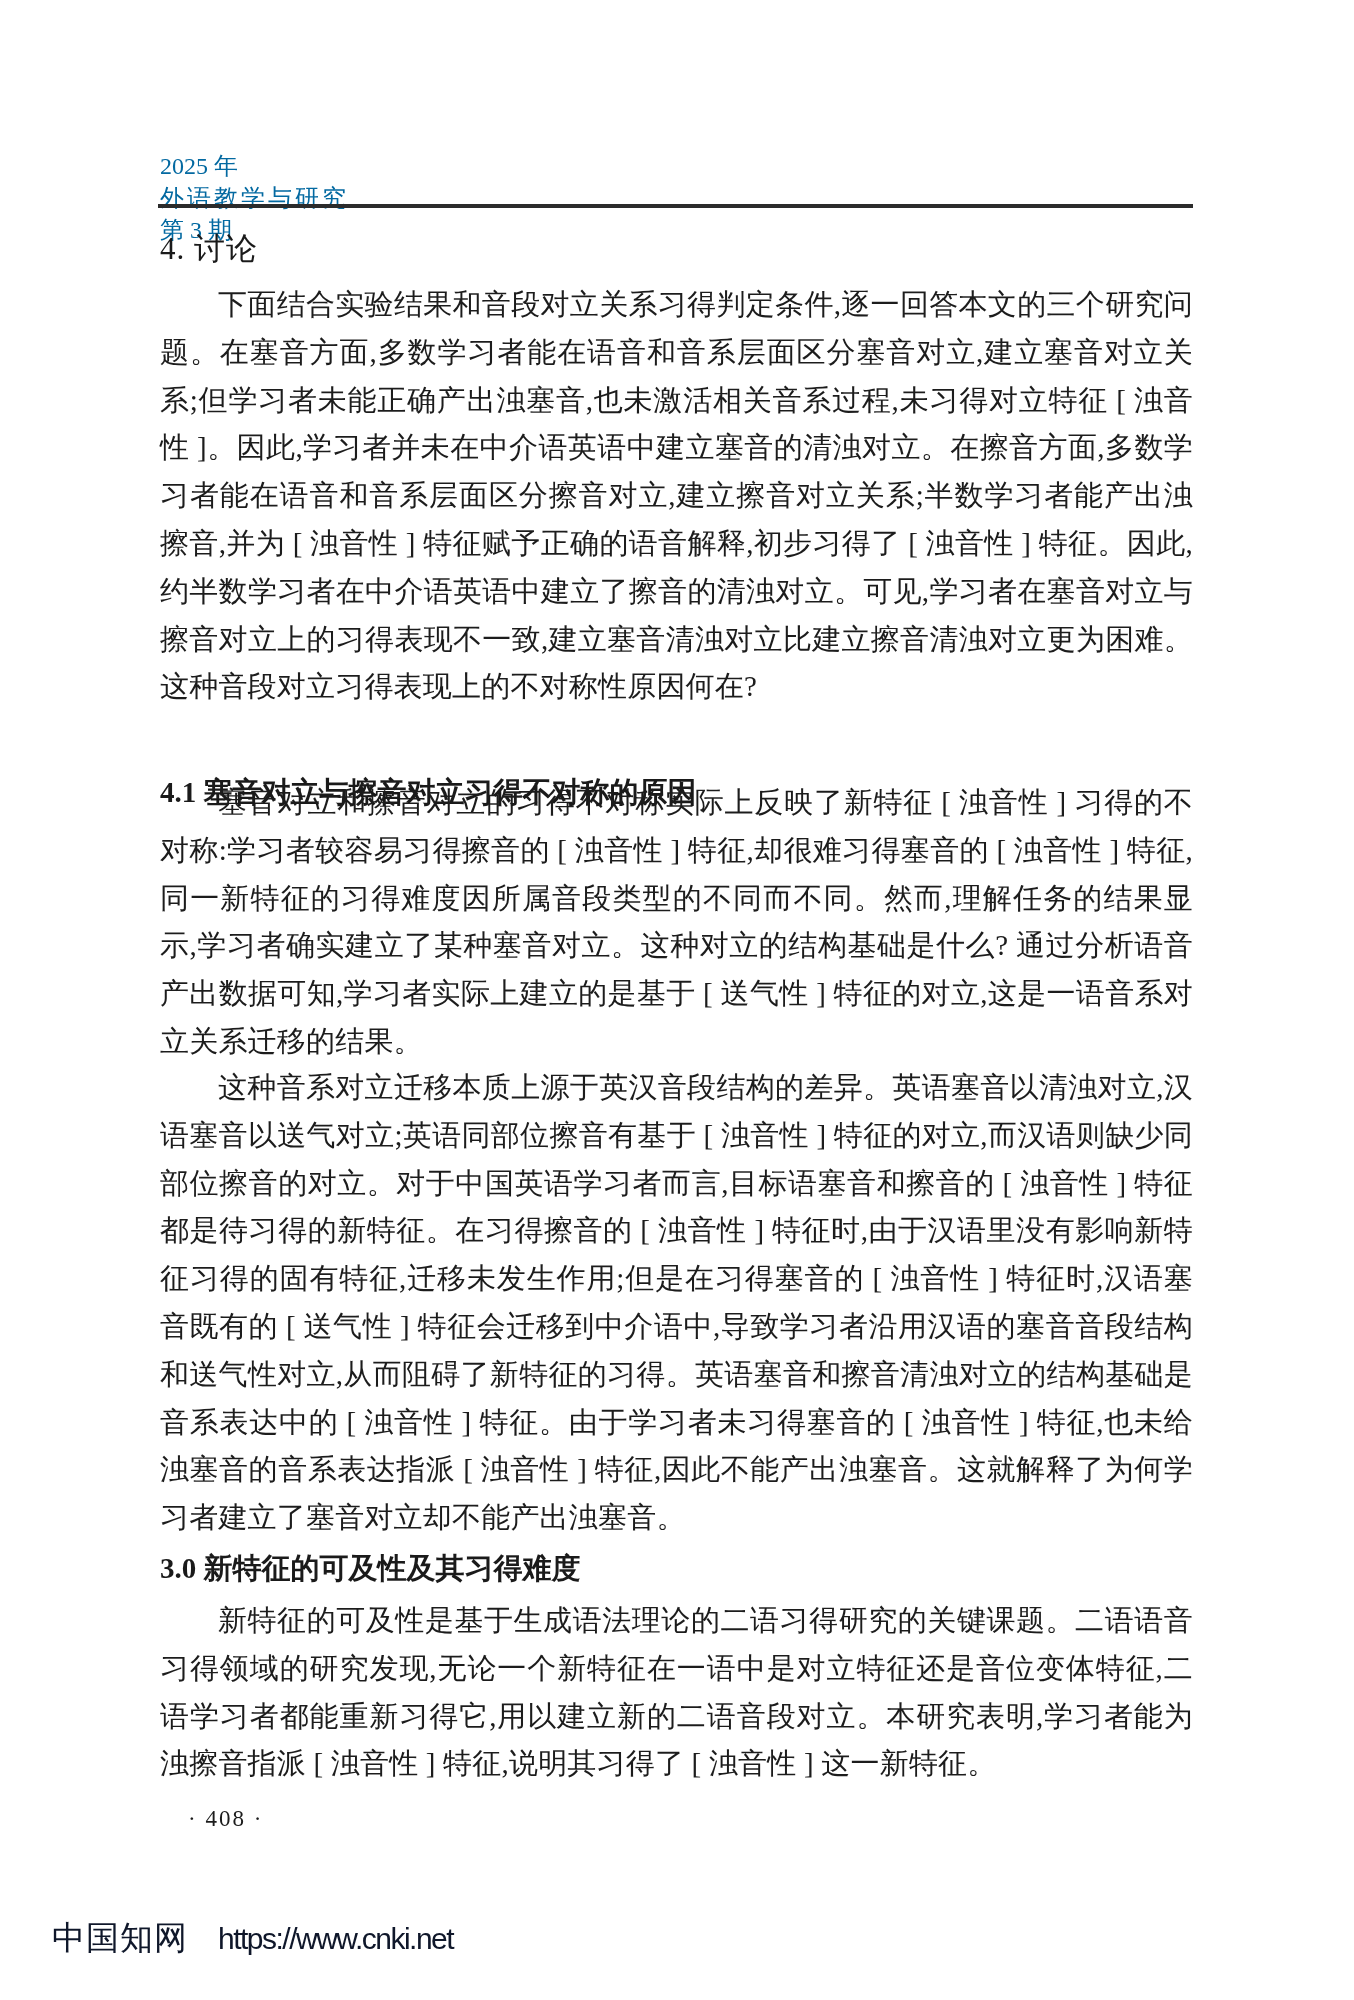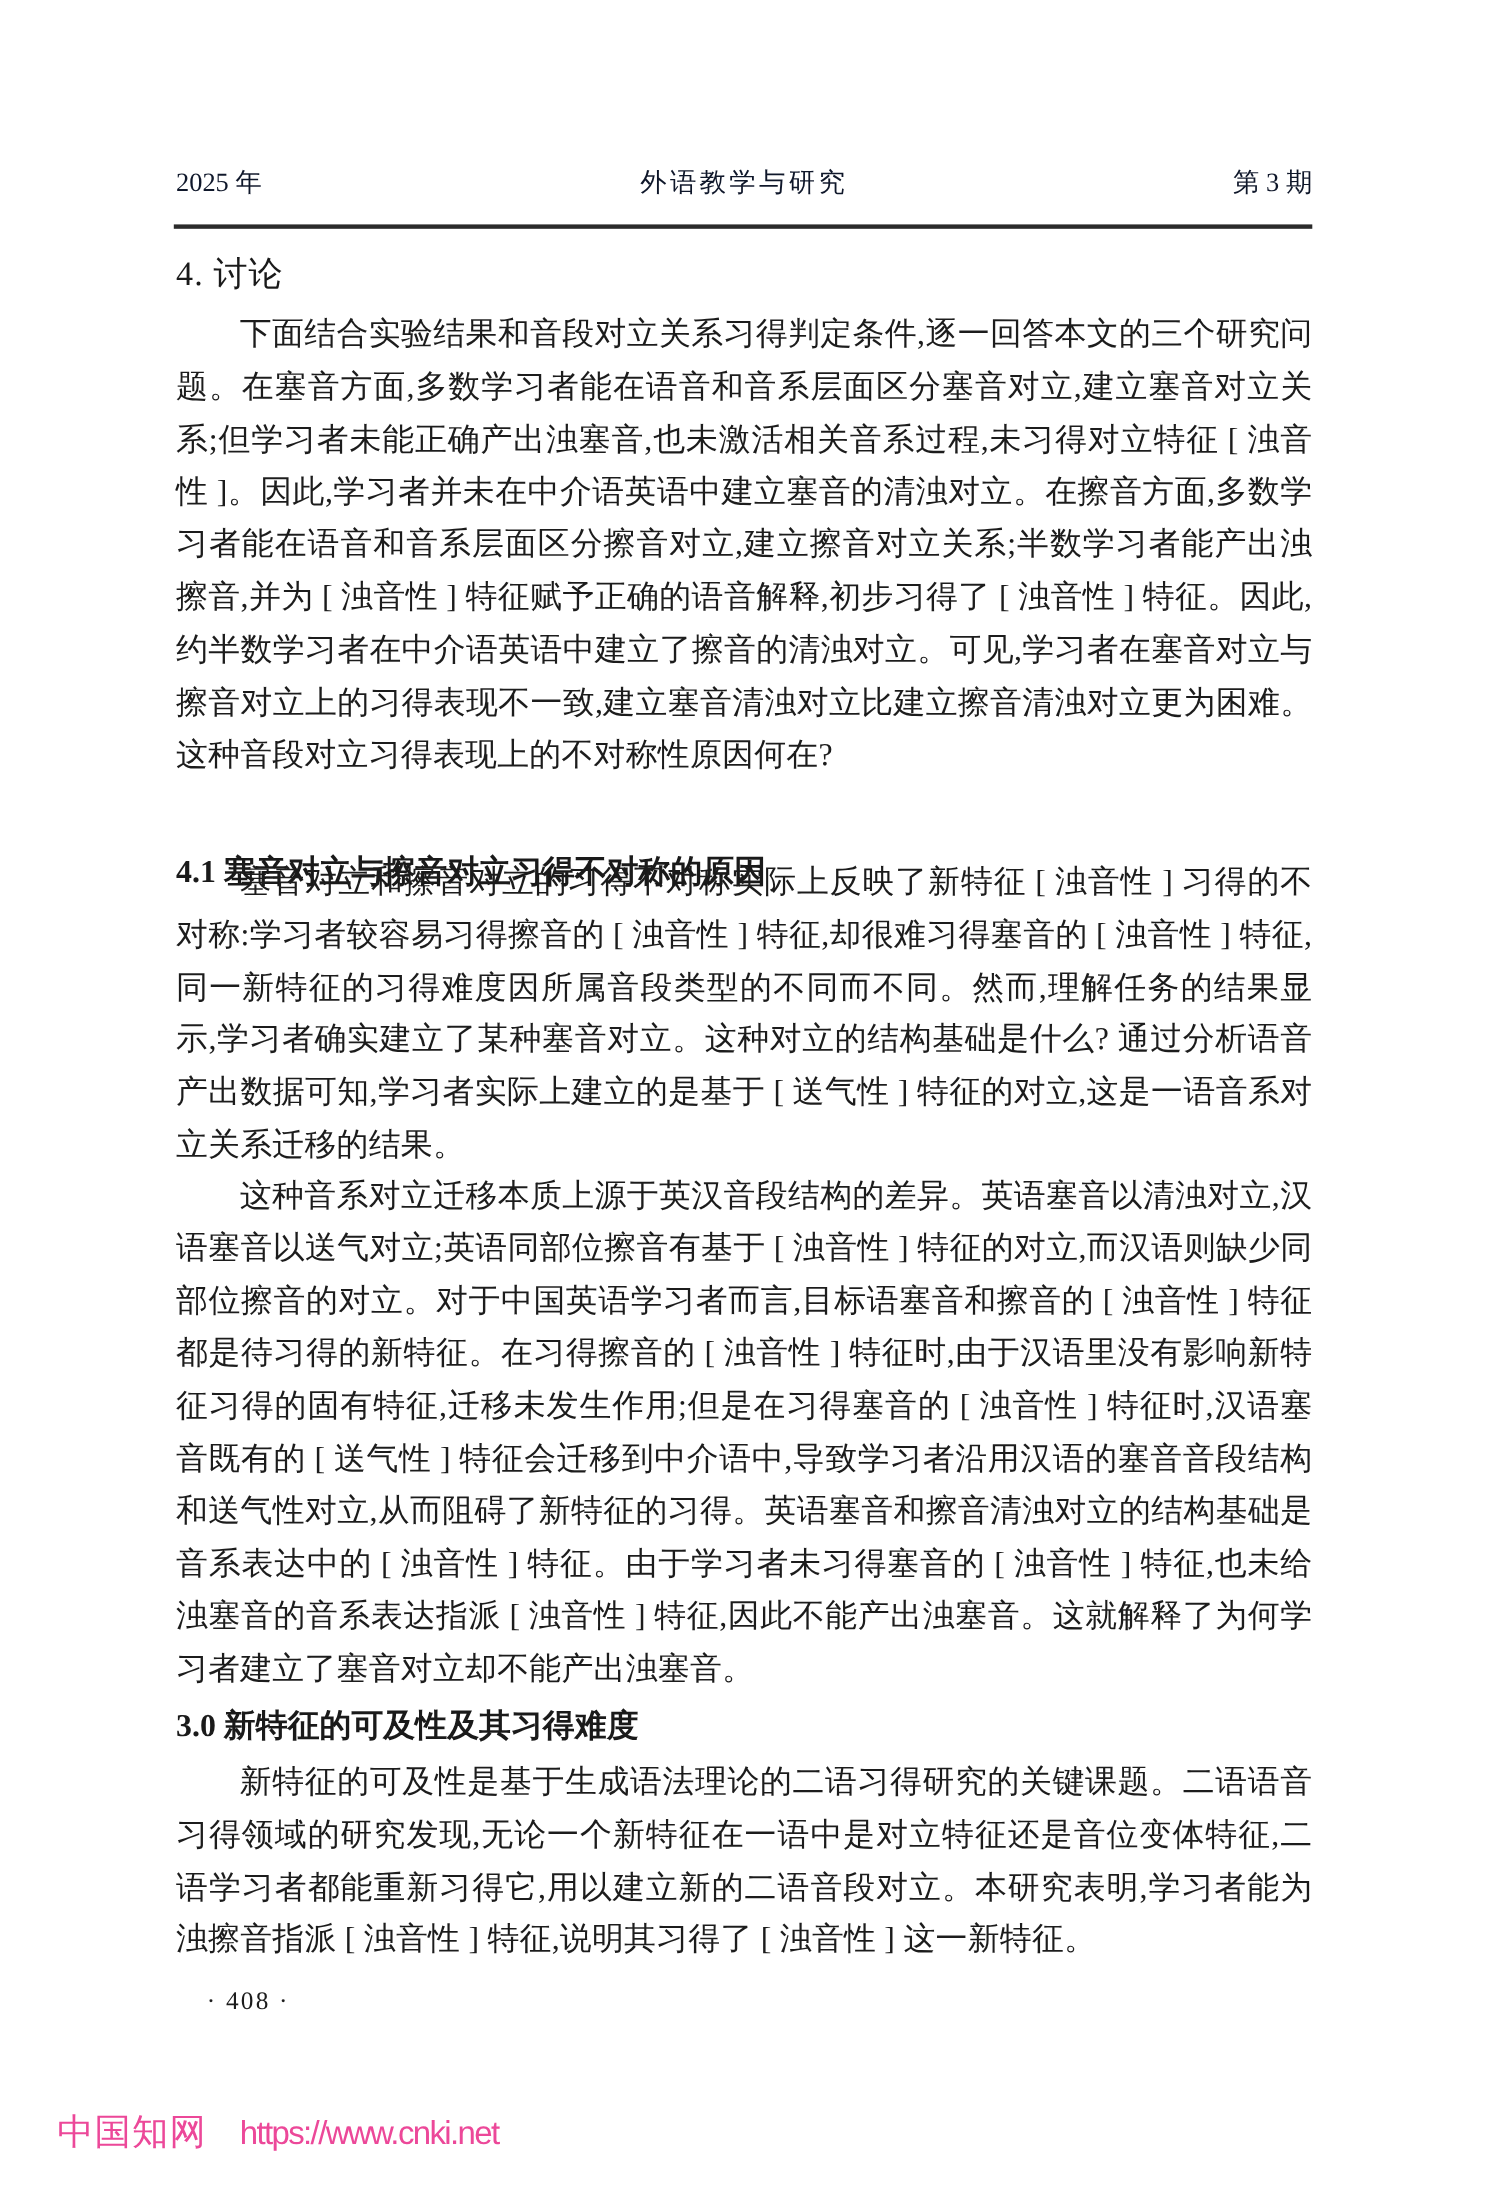--- a/index.html
+++ b/index.html
@@ -19,21 +19,22 @@
   }
   
   .running-head {
     position: absolute;
     left: 160px;
     top: 150px;
     width: 1033px;
     display: flex;
     align-items: baseline;
     font-size: 24px;
-    color: #0f172a;
+    color: #0369a1;
+    flex-direction: column;
   }
   .running-head .left  { flex: 1; text-align: left; }
   .running-head .mid   { flex: 0 0 auto; text-align: center; letter-spacing: 3px; }
   .running-head .right { flex: 1; text-align: right; }
   .head-rule {
     position: absolute;
     left: 158px;
     top: 204px;
     width: 1035px;
     height: 4px;
@@ -84,21 +85,21 @@
     letter-spacing: 2px;
   }
   
   .cnki-footer {
     position: absolute;
     left: 52px;
     top: 1916px;
     display: flex;
     align-items: baseline;
     gap: 30px;
-    color: #ec4899;
+    color: #0f172a;
   }
   .cnki-footer .brand {
     font-family: "Liberation Sans", "DejaVu Sans", sans-serif;
     font-size: 33px;
     letter-spacing: 1px;
   }
   .cnki-footer .url {
     font-family: "Liberation Sans", "DejaVu Sans", sans-serif;
     font-size: 30px;
     letter-spacing: -1.5px;

